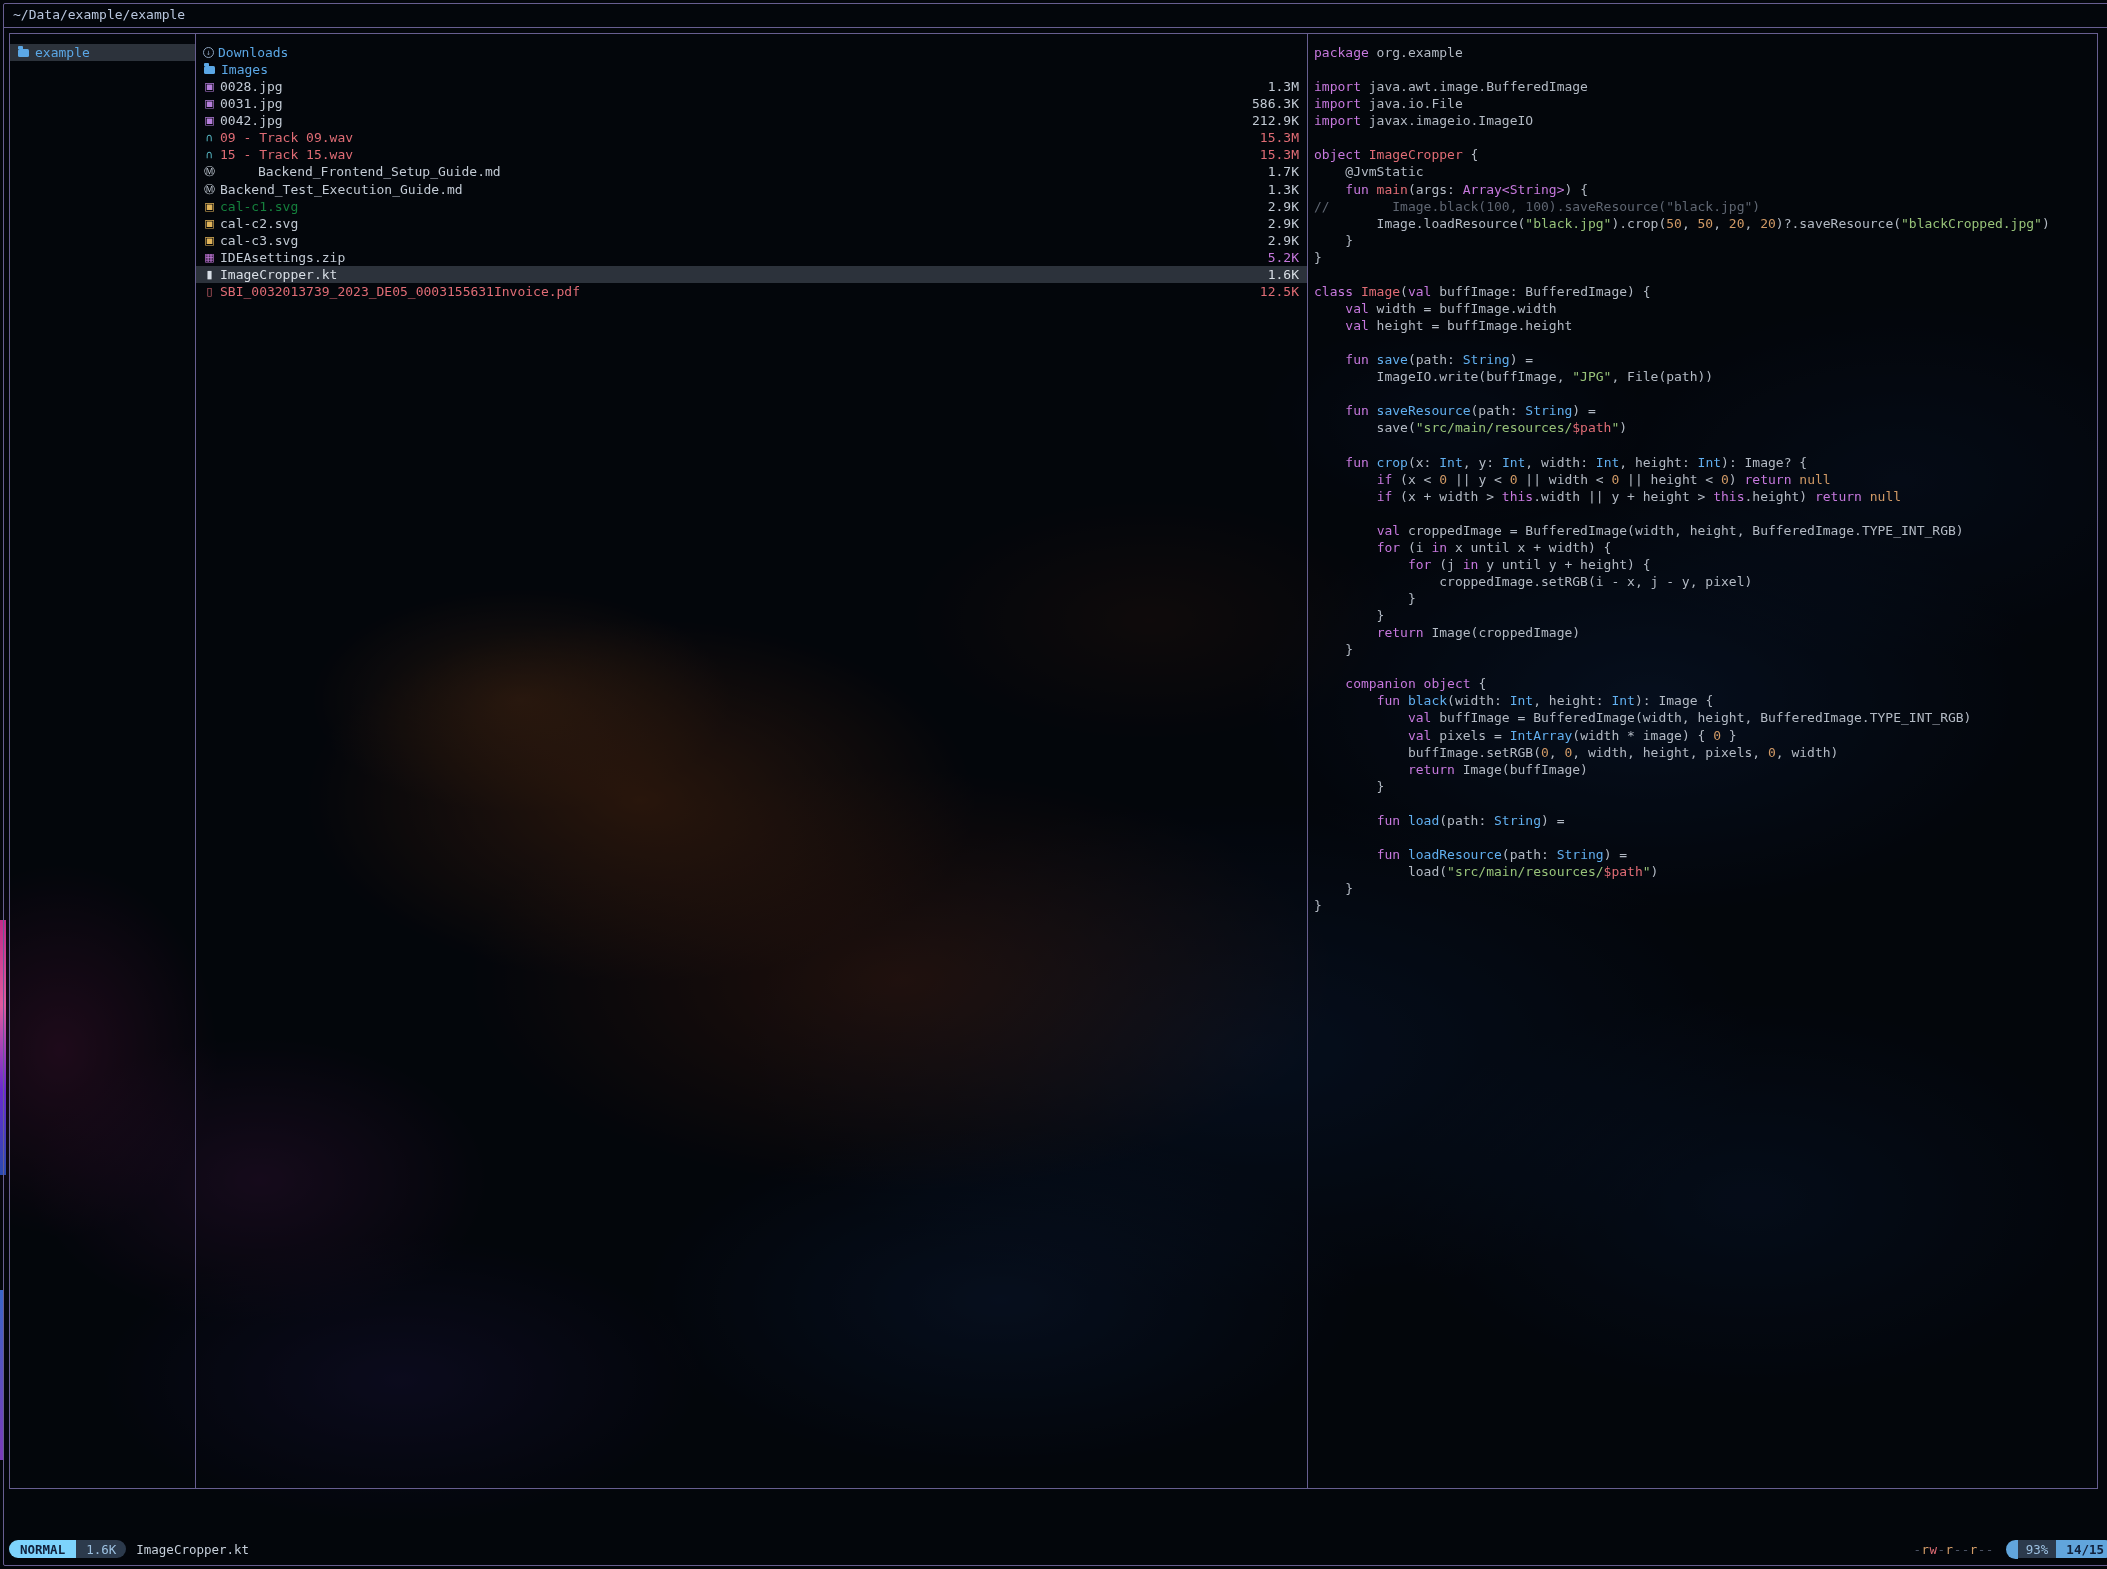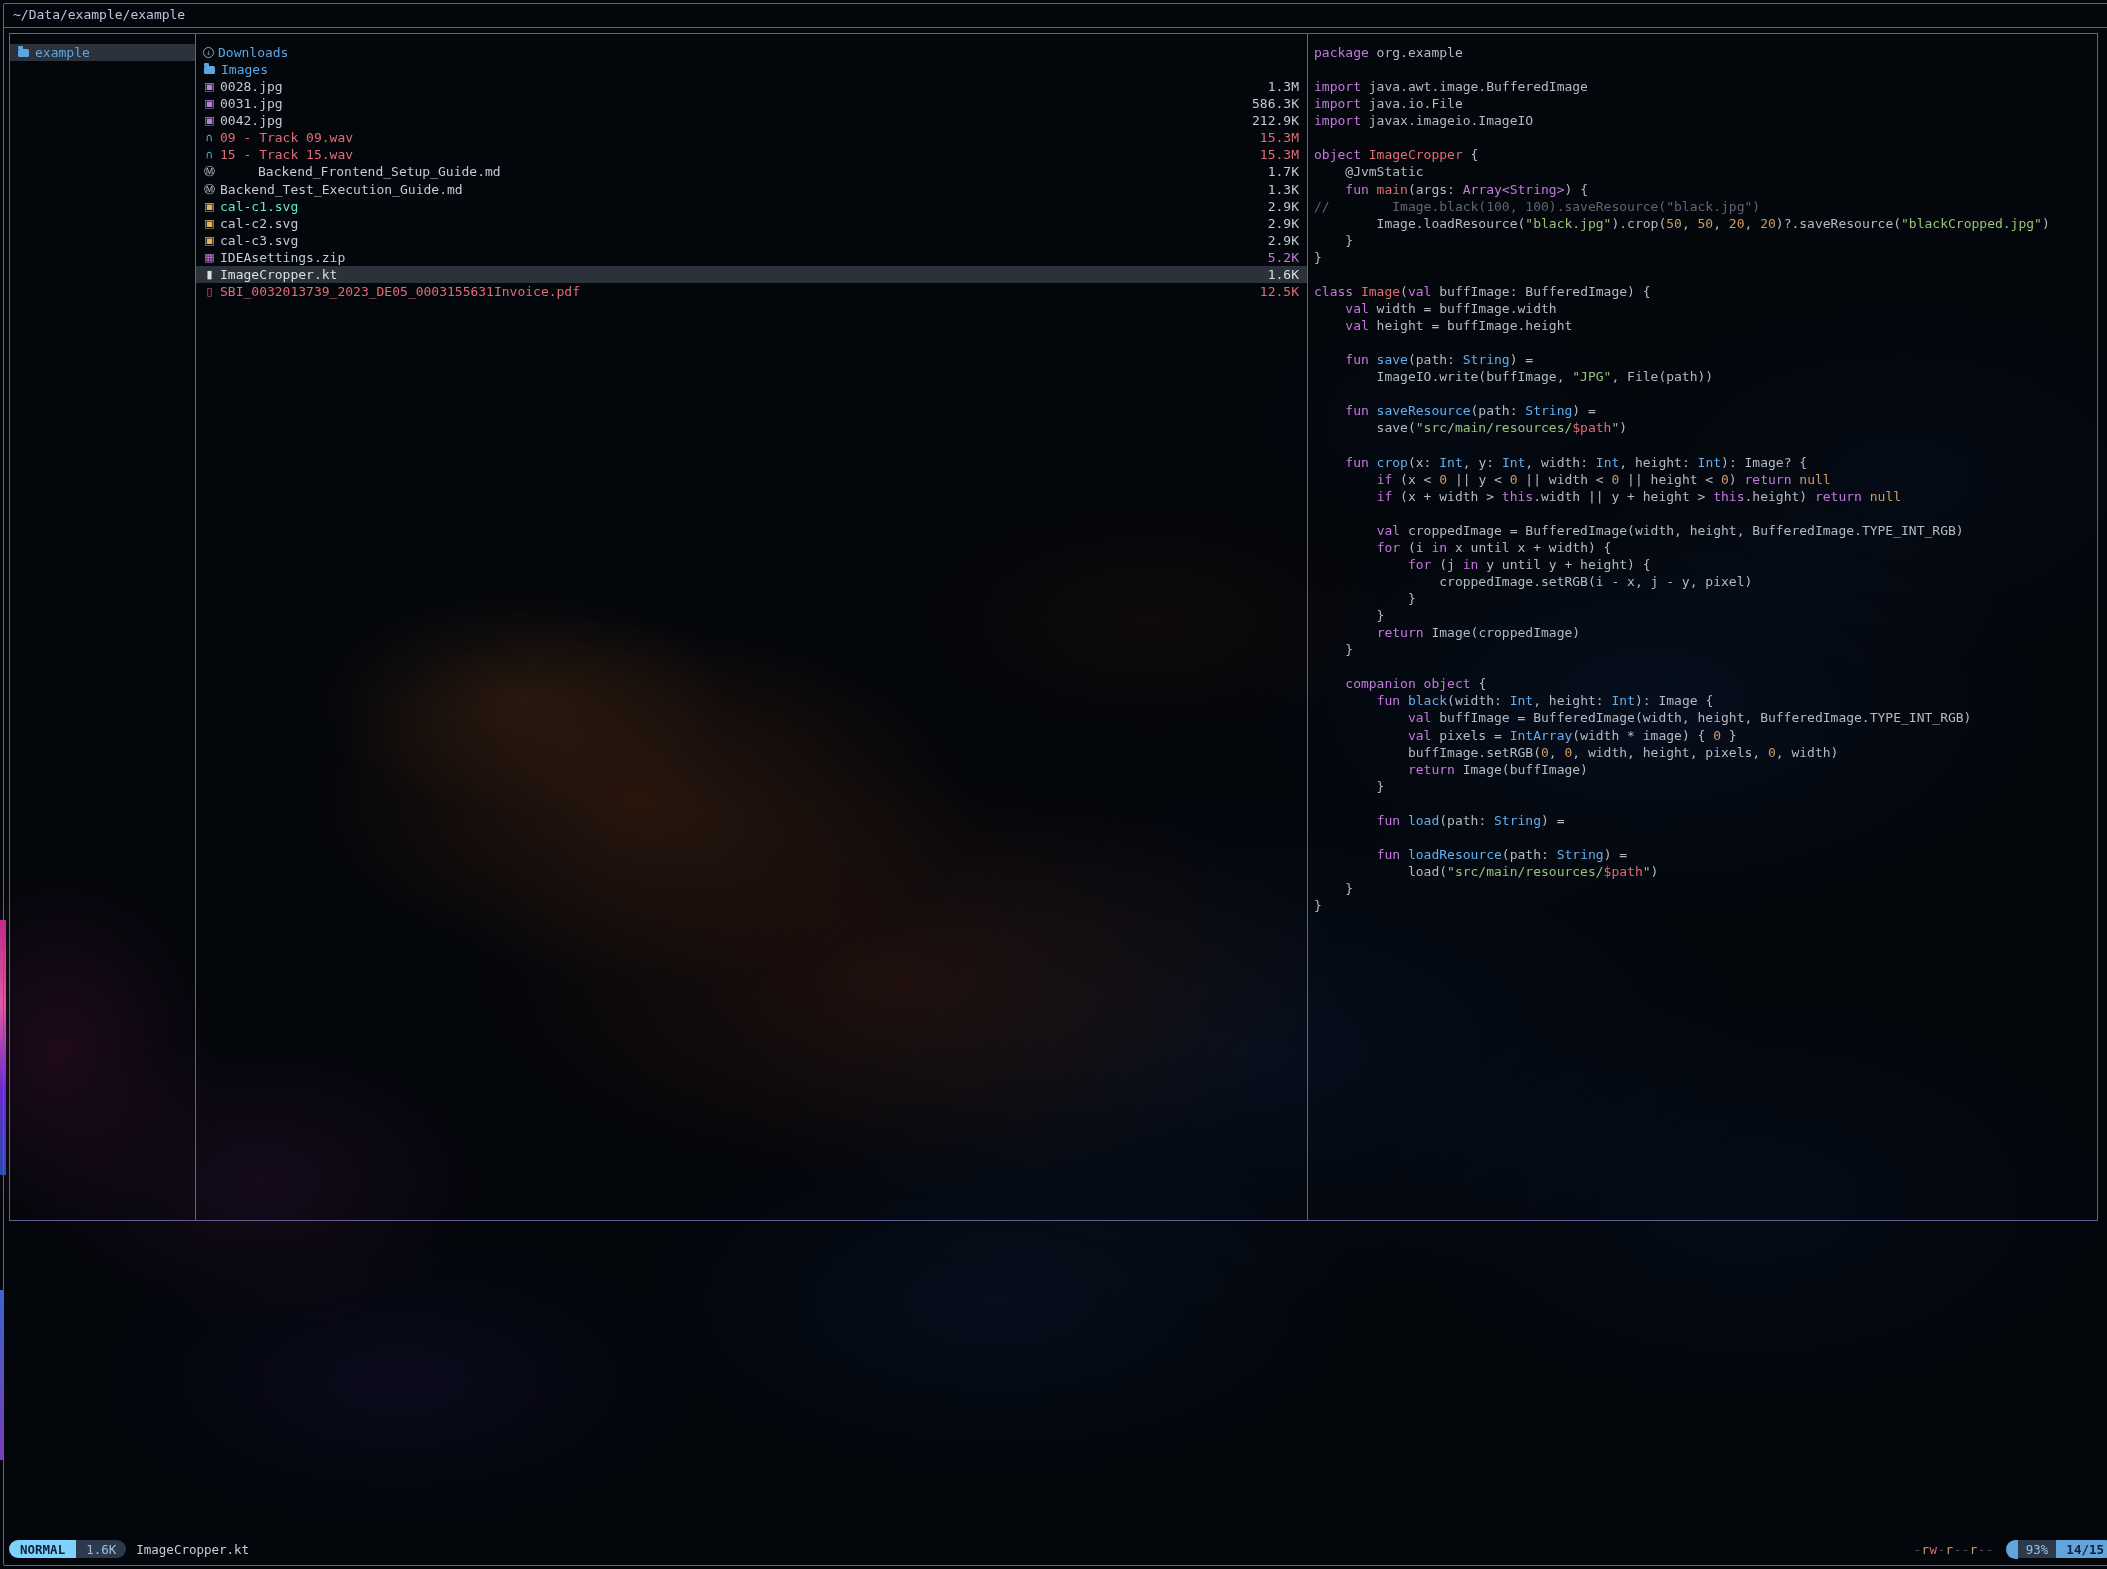--- a/index.html
+++ b/index.html
@@ -24,21 +24,21 @@
   .strip.right-red{right:0;top:540px;width:6px;height:145px;background:linear-gradient(#6a1405,#c43c10,#e2641f,#7a2206);}
   .strip.right-blue{right:0;top:1020px;width:5px;height:230px;background:linear-gradient(#123058,#2f6fc0,#1c4a8a,#0d2342);}
   .strip.left-pink{left:0;top:920px;width:6px;height:255px;background:linear-gradient(#c02a8a,#e05aa0,#6a2ad0,#2a4ab0);}
   .strip.left-blue{left:0;top:1290px;width:4px;height:170px;background:linear-gradient(#3a66c8,#7a3ab8);}
   .tint{position:absolute;inset:0;background:rgba(3,7,13,0.60);z-index:1;}
   
   .term{position:absolute;inset:0;z-index:3;color:#b3bac4;}
   .outer-border{position:absolute;inset:3px;border:1.5px solid #675e90;border-radius:2px;pointer-events:none;}
   .title-underline{position:absolute;left:4px;right:4px;top:27px;border-top:1.5px solid #675e90;}
   .title-text{position:absolute;left:13px;top:7px;color:#b9c6dd;}
-  .panes{position:absolute;left:9px;top:33px;width:2089px;height:1188px;border:1.5px solid #675e90;display:flex;box-sizing:border-box;}
+  .panes{position:absolute;left:9px;top:33px;width:2089px;height:1456px;border:1.5px solid #675e90;display:flex;box-sizing:border-box;}
   .pane{box-sizing:border-box;overflow:hidden;}
   .pane-left{width:186px;border-right:1.5px solid #675e90;padding-top:10px;}
   .pane-mid{width:1112px;border-right:1.5px solid #675e90;padding-top:10px;}
   .pane-right{flex:1;padding:10px 0 0 6px;}
   
   .row{height:17.07px;display:flex;align-items:center;padding:0 8px 0 7px;white-space:pre;}
   .row.sel{background:#2c323b;}
   .row .name{overflow:hidden;}
   .row .spacer{flex:1;}
   .icon-glyph{display:inline-block;width:13px;margin-right:4px;font-family:"DejaVu Sans",sans-serif;font-size:11px;text-align:center;flex:none;}
@@ -86,21 +86,21 @@
       <div class="pane pane-mid" id="filePane">
           <div class="row"><span class="icon-dl">↓</span><span class="name" style="color: rgb(91, 167, 229);">Downloads</span><span class="spacer"></span></div>
           <div class="row"><span class="icon-folder" style="background: rgb(91, 167, 229);"></span><span class="name" style="color: rgb(91, 167, 229);">Images</span><span class="spacer"></span></div>
           <div class="row"><span class="icon-glyph" style="color: rgb(181, 126, 219);">▣</span><span class="name" style="color: rgb(194, 202, 212);">0028.jpg</span><span class="spacer"></span><span style="color: rgb(194, 202, 212);">1.3M</span></div>
           <div class="row"><span class="icon-glyph" style="color: rgb(181, 126, 219);">▣</span><span class="name" style="color: rgb(194, 202, 212);">0031.jpg</span><span class="spacer"></span><span style="color: rgb(194, 202, 212);">586.3K</span></div>
           <div class="row"><span class="icon-glyph" style="color: rgb(181, 126, 219);">▣</span><span class="name" style="color: rgb(194, 202, 212);">0042.jpg</span><span class="spacer"></span><span style="color: rgb(194, 202, 212);">212.9K</span></div>
           <div class="row"><span class="icon-glyph" style="color: rgb(86, 182, 194);">∩</span><span class="name" style="color: rgb(224, 108, 117);">09 - Track 09.wav</span><span class="spacer"></span><span style="color: rgb(224, 108, 117);">15.3M</span></div>
           <div class="row"><span class="icon-glyph" style="color: rgb(86, 182, 194);">∩</span><span class="name" style="color: rgb(224, 108, 117);">15 - Track 15.wav</span><span class="spacer"></span><span style="color: rgb(224, 108, 117);">15.3M</span></div>
           <div class="row"><span class="icon-glyph" style="color: rgb(194, 202, 212);">Ⓜ</span><span class="name" style="color: rgb(194, 202, 212); margin-left: 38px;">Backend_Frontend_Setup_Guide.md</span><span class="spacer"></span><span style="color: rgb(194, 202, 212);">1.7K</span></div>
           <div class="row"><span class="icon-glyph" style="color: rgb(194, 202, 212);">Ⓜ</span><span class="name" style="color: rgb(194, 202, 212);">Backend_Test_Execution_Guide.md</span><span class="spacer"></span><span style="color: rgb(194, 202, 212);">1.3K</span></div>
-          <div class="row"><span class="icon-glyph" style="color: rgb(224, 179, 90);">▣</span><span class="name" style="color: #5eead4;">cal-c1.svg</span><span class="spacer"></span><span style="color: rgb(194, 202, 212);">2.9K</span></div>
+          <div class="row"><span class="icon-glyph" style="color: rgb(224, 179, 90);">▣</span><span class="name" style="color: #15803d;">cal-c1.svg</span><span class="spacer"></span><span style="color: rgb(194, 202, 212);">2.9K</span></div>
           <div class="row"><span class="icon-glyph" style="color: rgb(224, 179, 90);">▣</span><span class="name" style="color: rgb(194, 202, 212);">cal-c2.svg</span><span class="spacer"></span><span style="color: rgb(194, 202, 212);">2.9K</span></div>
           <div class="row"><span class="icon-glyph" style="color: rgb(224, 179, 90);">▣</span><span class="name" style="color: rgb(194, 202, 212);">cal-c3.svg</span><span class="spacer"></span><span style="color: rgb(194, 202, 212);">2.9K</span></div>
           <div class="row"><span class="icon-glyph" style="color: rgb(198, 120, 221);">▦</span><span class="name" style="color: rgb(194, 202, 212);">IDEAsettings.zip</span><span class="spacer"></span><span style="color: rgb(198, 120, 221);">5.2K</span></div>
           <div class="row sel"><span class="icon-glyph" style="color: rgb(216, 222, 230);">▮</span><span class="name" style="color: rgb(217, 223, 230);">ImageCropper.kt</span><span class="spacer"></span><span style="color: rgb(217, 223, 230);">1.6K</span></div>
           <div class="row"><span class="icon-glyph" style="color: rgb(224, 108, 117);">▯</span><span class="name" style="color: rgb(224, 108, 117);">SBI_0032013739_2023_DE05_0003155631Invoice.pdf</span><span class="spacer"></span><span style="color: rgb(224, 108, 117);">12.5K</span></div>
         </div>
       <div class="pane pane-right" id="previewPane">
           <div class="code-line"><span class="t-k">package</span><span class="t-p"> org.example</span></div>
           <div class="code-line">&nbsp;</div>
           <div class="code-line"><span class="t-k">import</span><span class="t-p"> java.awt.image.BufferedImage</span></div>

